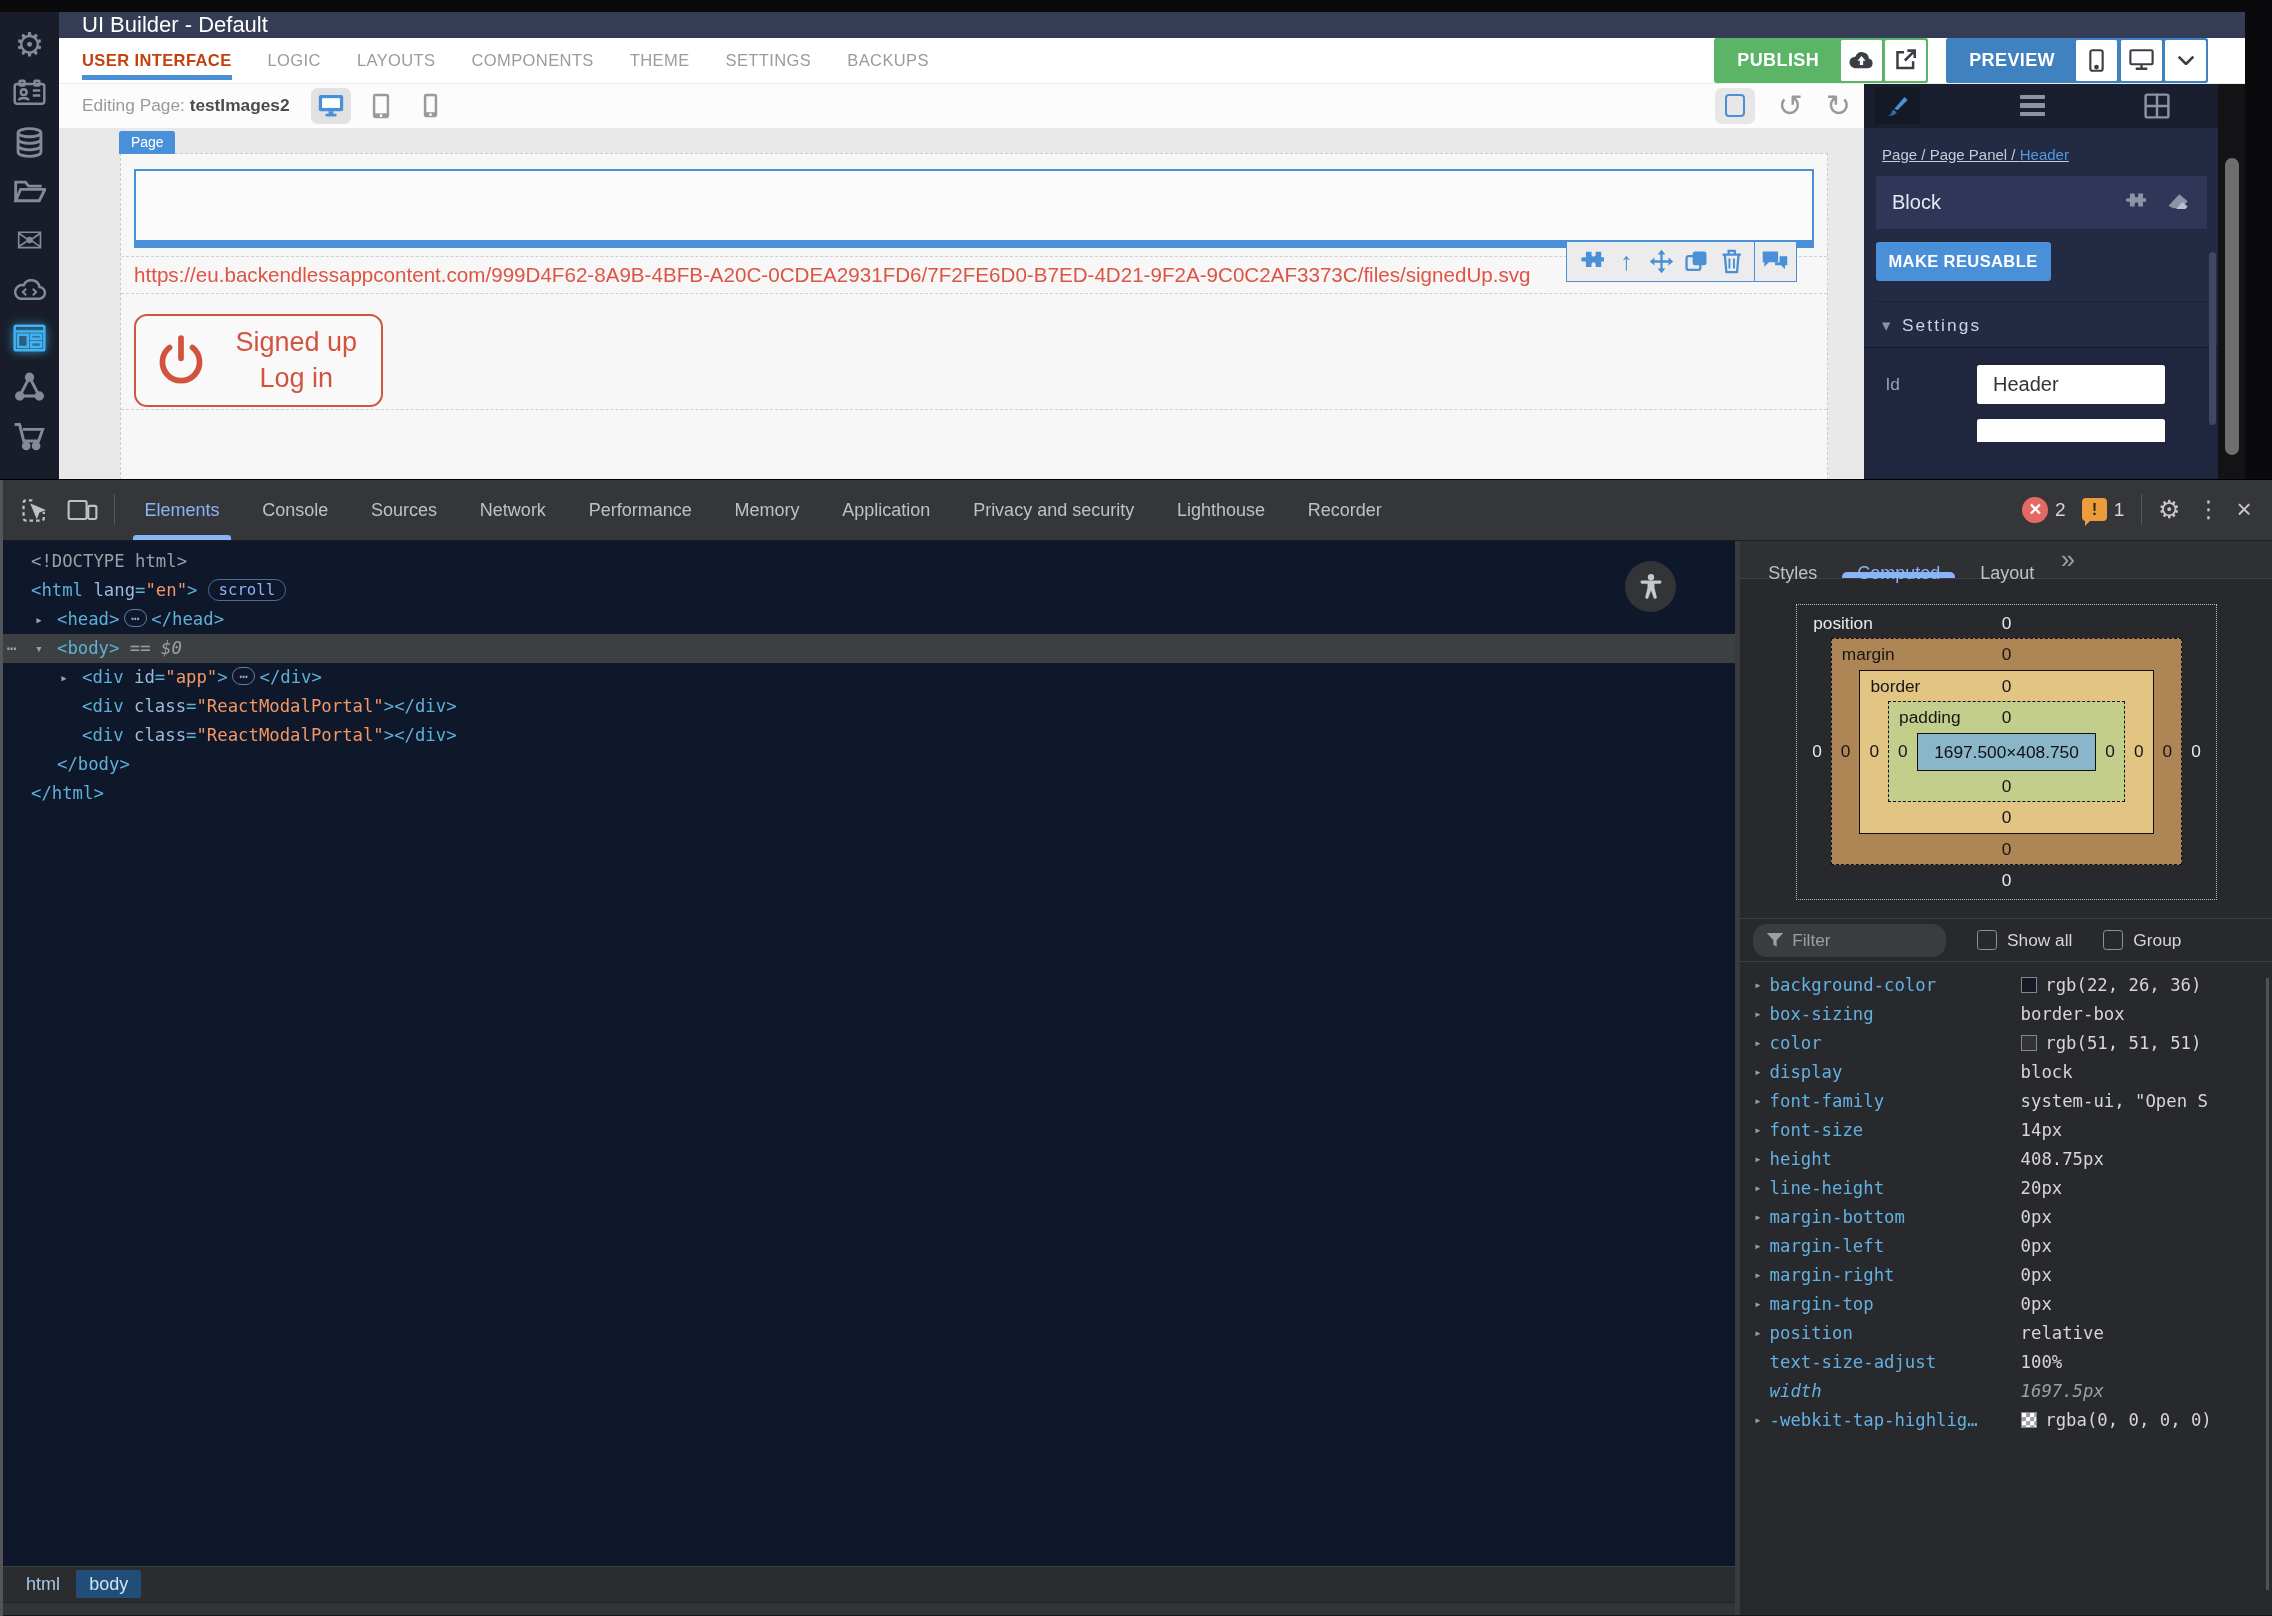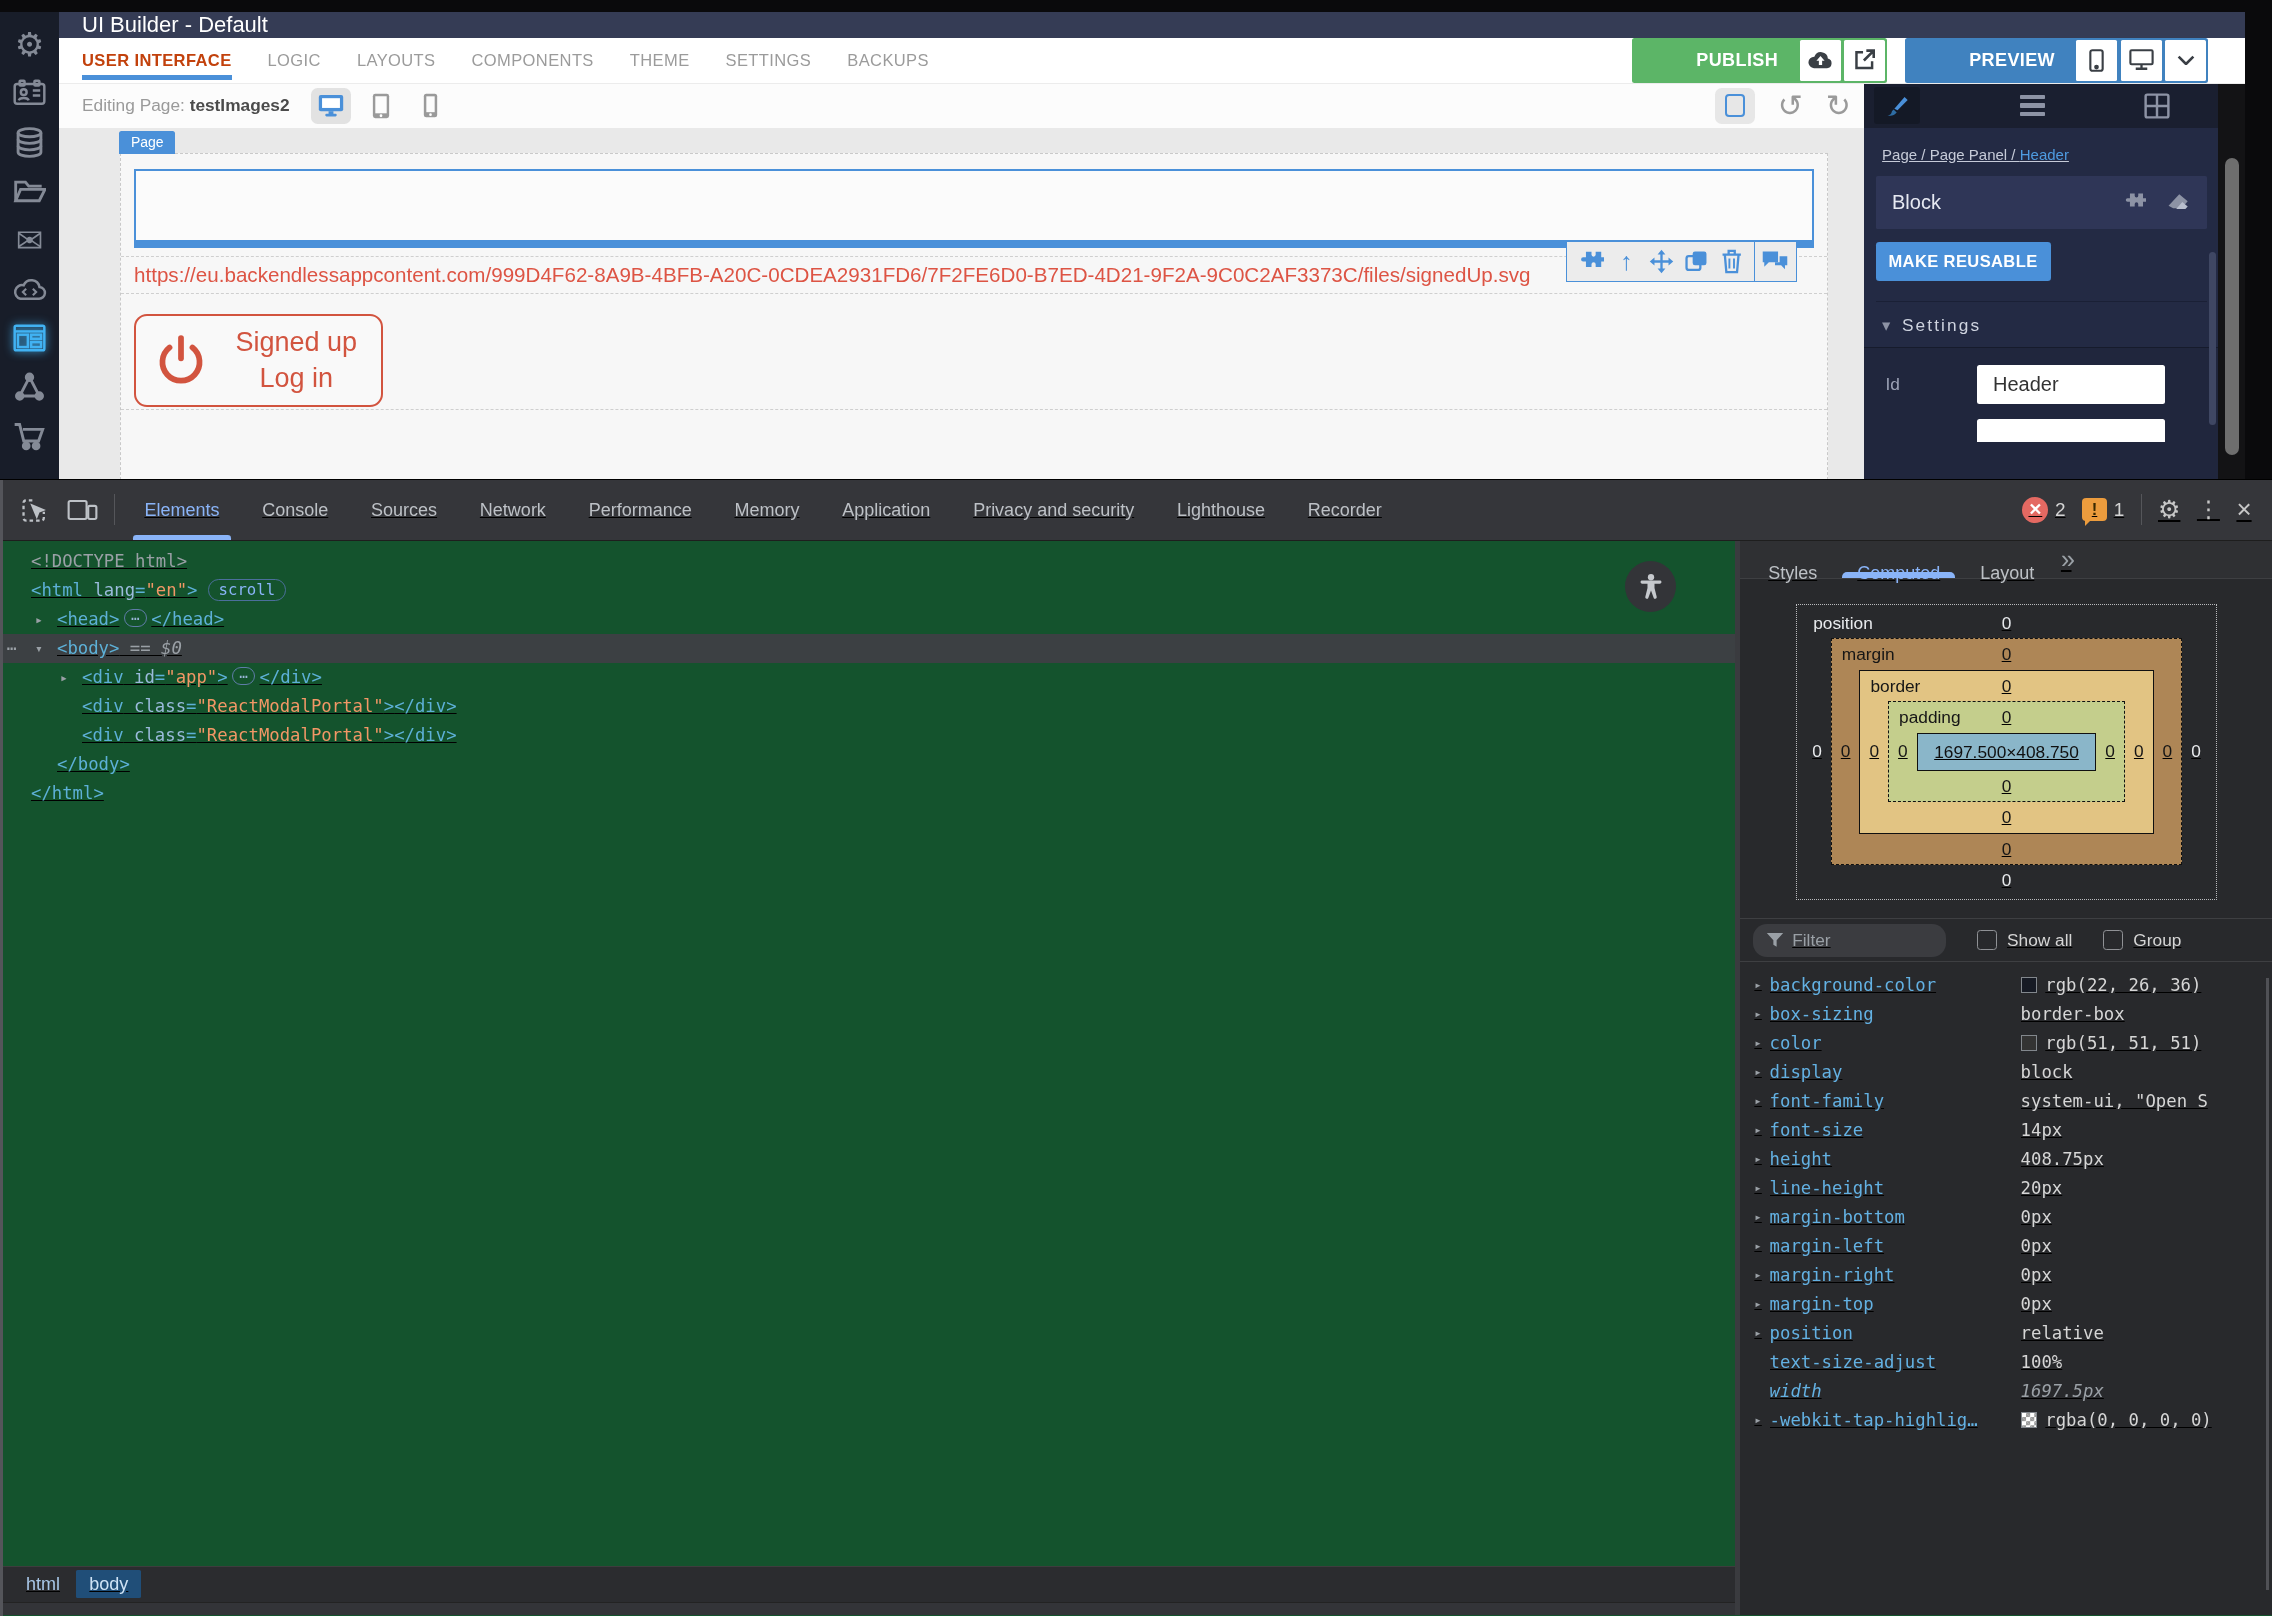--- a/index.html
+++ b/index.html
@@ -26,21 +26,21 @@
   .title-bar .t { color:#ffffff; font-size:22px; }
 
   
   .tab-row { height:65px; background:#fff; border-bottom:0.8px solid #ececec; display:flex; align-items:center; padding-left:23px; }
   .ui-tabs { display:flex; height:100%; align-items:center; }
   .ui-tab { margin-right:36px; font-size:16.5px; letter-spacing:0.4px; color:#9b9b9b; position:relative; height:100%; display:flex; align-items:center; cursor:default; }
   .ui-tab.active { color:#c2410c; font-weight:bold; }
   .ui-tab.active::after { content:""; position:absolute; left:0; right:0; bottom:2.5px; height:5px; background:#4a90d9; }
 
   .tr-buttons { margin-left:auto; display:flex; gap:18px; margin-right:37px; }
-  .btn-group { height:45px; display:flex; align-items:stretch; border-radius:2.5px; overflow:hidden;padding-left:41px; }
+  .btn-group { height:45px; display:flex; align-items:stretch; border-radius:2.5px; overflow:hidden; }
   .publish { background:#5cb567; border:2.5px solid #5cb567; }
   .preview { background:#4082bf; border:2.5px solid #4082bf; }
   .bg-label { color:#fff; font-size:18px; font-weight:bold; letter-spacing:0.4px; display:flex; align-items:center; padding:0 21.4px; }
   .bg-icons { display:flex; gap:3.3px; }
   .wbox { width:41px; background:#fff; display:flex; align-items:center; justify-content:center; border-radius:1.6px; }
 
   
   .content-row { display:flex; flex:1; }
   .left-col { flex:1; display:flex; flex-direction:column; }
 
@@ -92,21 +92,21 @@
   .rp-idrow .idlbl { color:#9ba1b5; font-size:17.3px; margin-left:10px; width:91px; }
   .rp-input { width:188px; height:39px; border:none; border-radius:2.5px; background:#fff; color:#333; font-size:20px; padding-left:16.5px; font-family:"Liberation Sans",sans-serif; }
   .rp-input2 { margin-top:15px; margin-left:101px; width:188px; height:23px; background:#fff; border-radius:2.5px 2.5px 0 0; }
   .rp-scrollbar { position:absolute; right:1.6px; top:124px; width:7.4px; height:173px; background:#3f4763; border-radius:4.1px; }
 
   
   .win-strip { width:27px; background:#131315; position:relative; }
   .win-thumb { position:absolute; left:6.6px; top:74px; width:14px; height:297px; background:#6e6e6e; border-radius:7.4px; }
 
   
-  .devtools { height:1138px; background:#14532d; position:relative; border-top:1.6px solid #000;text-decoration:underline; }
+  .devtools { height:1138px; background:#0f172a; position:relative; border-top:1.6px solid #000; }
   .devtools::before { content:""; position:absolute; left:0; top:0; bottom:0; width:3.3px; background:#54555a; z-index:9; }
   .dt-toolbar { height:61px; background:#35363a; border-bottom:0.8px solid #1e1e1e; display:flex; align-items:center; }
   .dt-icongroup { display:flex; align-items:center; gap:16.5px; padding:0 16.5px 0 20px; }
   .dt-sep { width:0.8px; height:31px; background:#55565a; }
   .dt-tabs { display:flex; height:100%; margin-left:8.2px; }
   .dt-tab { padding:0 21.4px; line-height:60px; font-size:18px; color:#bdc1c6; position:relative; white-space:nowrap; }
   .dt-tab.active { color:#8ab4f8; }
   .dt-tab.active::after { content:""; position:absolute; left:10px; right:10px; bottom:0; height:5px; border-radius:3.3px 3.3px 0 0; background:#8ab4f8; }
   .dt-right { margin-left:auto; display:flex; align-items:center; gap:16.5px; padding-right:21.4px; }
   .err-badge { display:flex; align-items:center; gap:6.6px; color:#d5d5d5; font-size:19px; }

